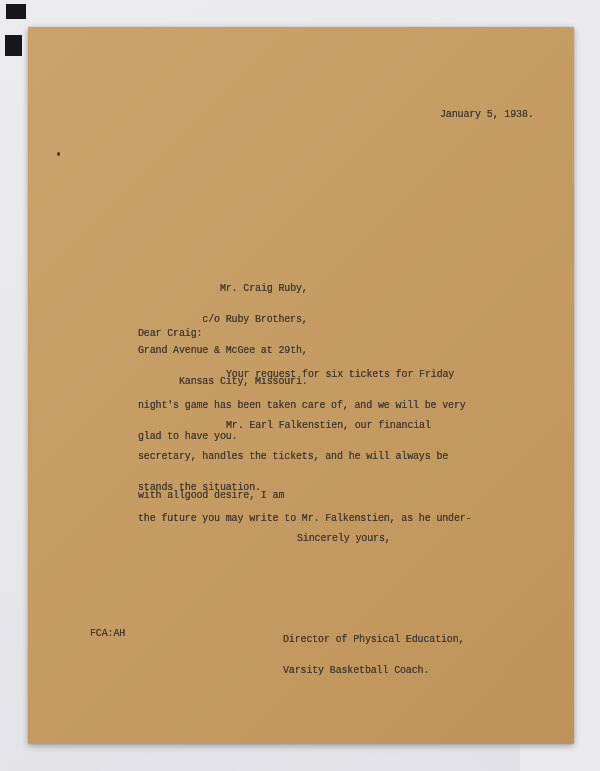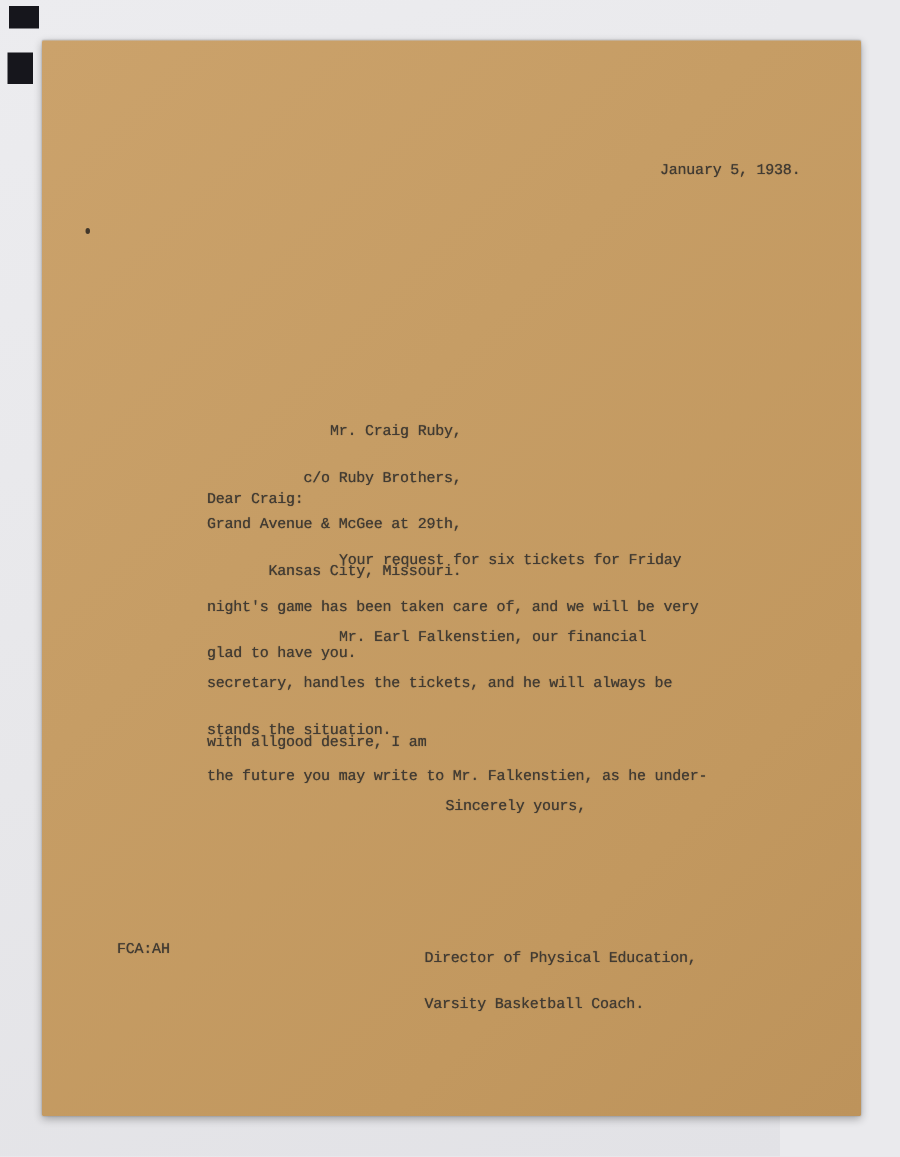--- a/index.html
+++ b/index.html
@@ -54,21 +54,21 @@
   .date       { position: absolute; left: 412px; top: 83px; }
   .recipient  { position: absolute; left: 110px; top: 236px; text-align: right; }
   .salutation { position: absolute; left: 110px; top: 302px; }
   .para       { position: absolute; left: 110px; }
   .p1 { top: 322px; }
   .p2 { top: 373px; }
   .p3 { top: 443px; }
   .para .indent { padding-left: 88px; }
   .closing    { position: absolute; left: 257px; top: 507px; margin-left: 12px; }
   .signature  { position: absolute; left: 255px; top: 587px; }
-  .initials   { position: absolute; left: 50px;  top: 602px; }
+  .initials   { position: absolute; left: 62px;  top: 602px; }
 </style>
 </head>
 <body>
 
 <div class="scan">
 
   <div class="corner-mark mark1"></div>
   <div class="corner-mark mark2"></div>
 
   <div class="paper">

